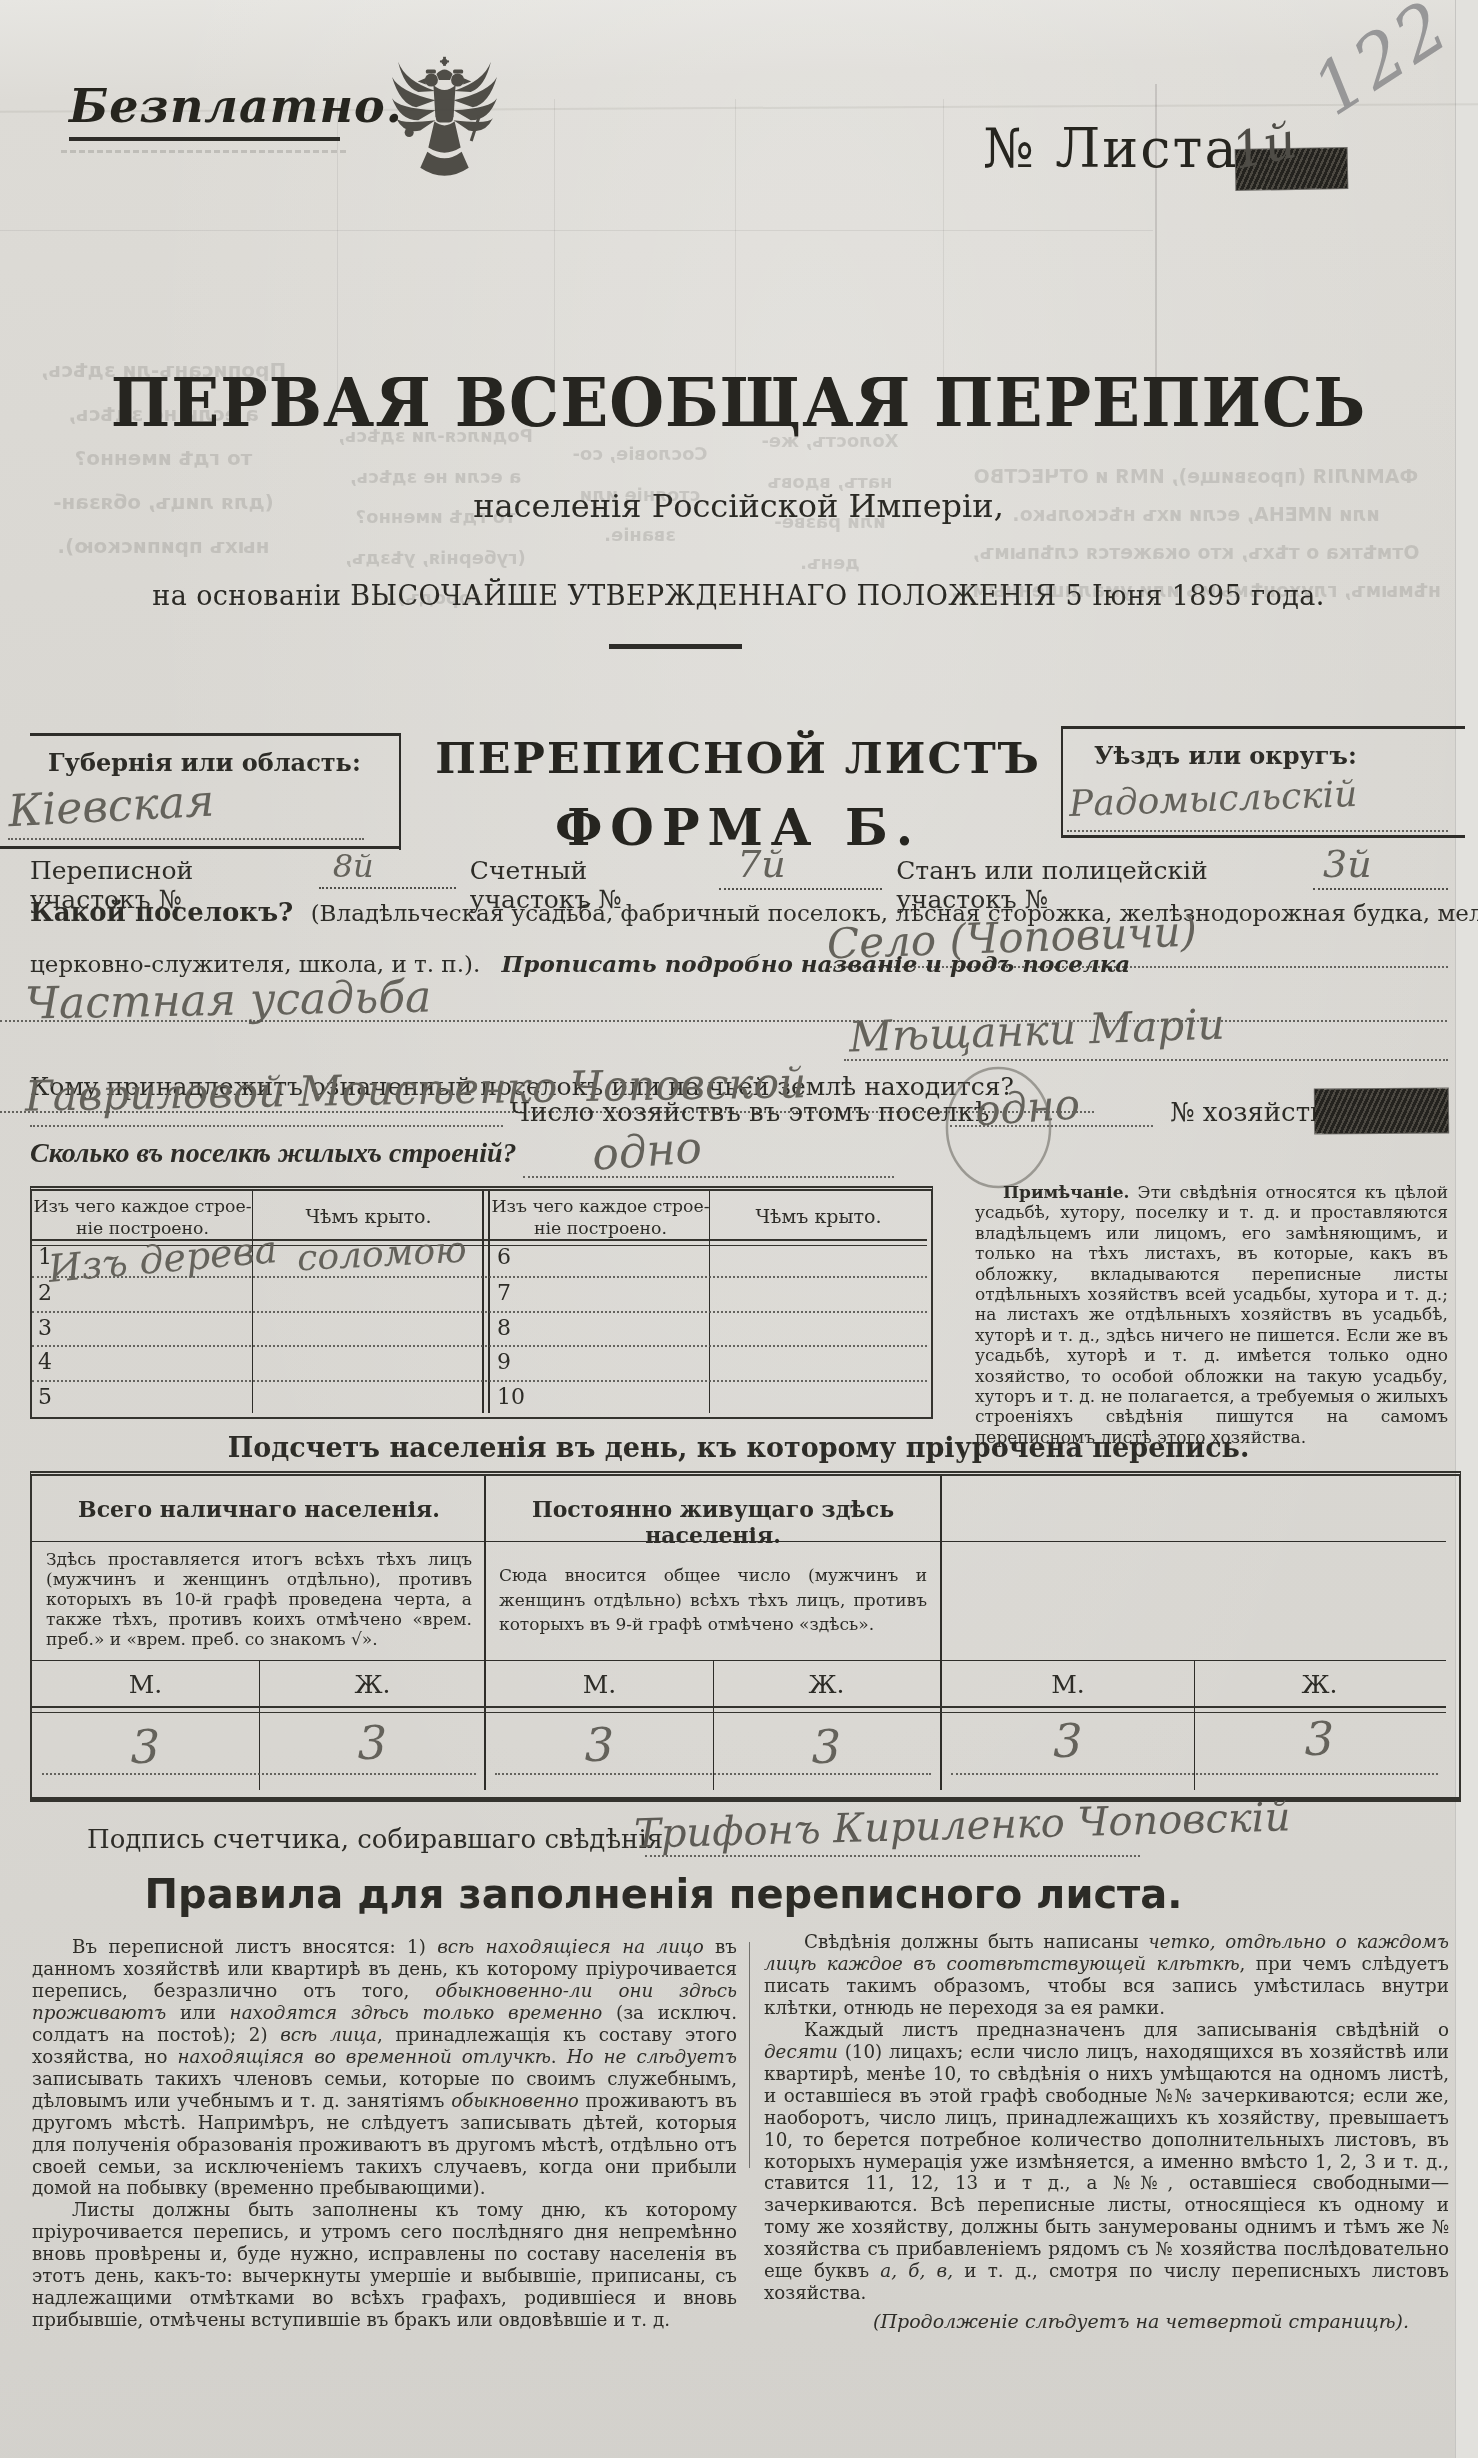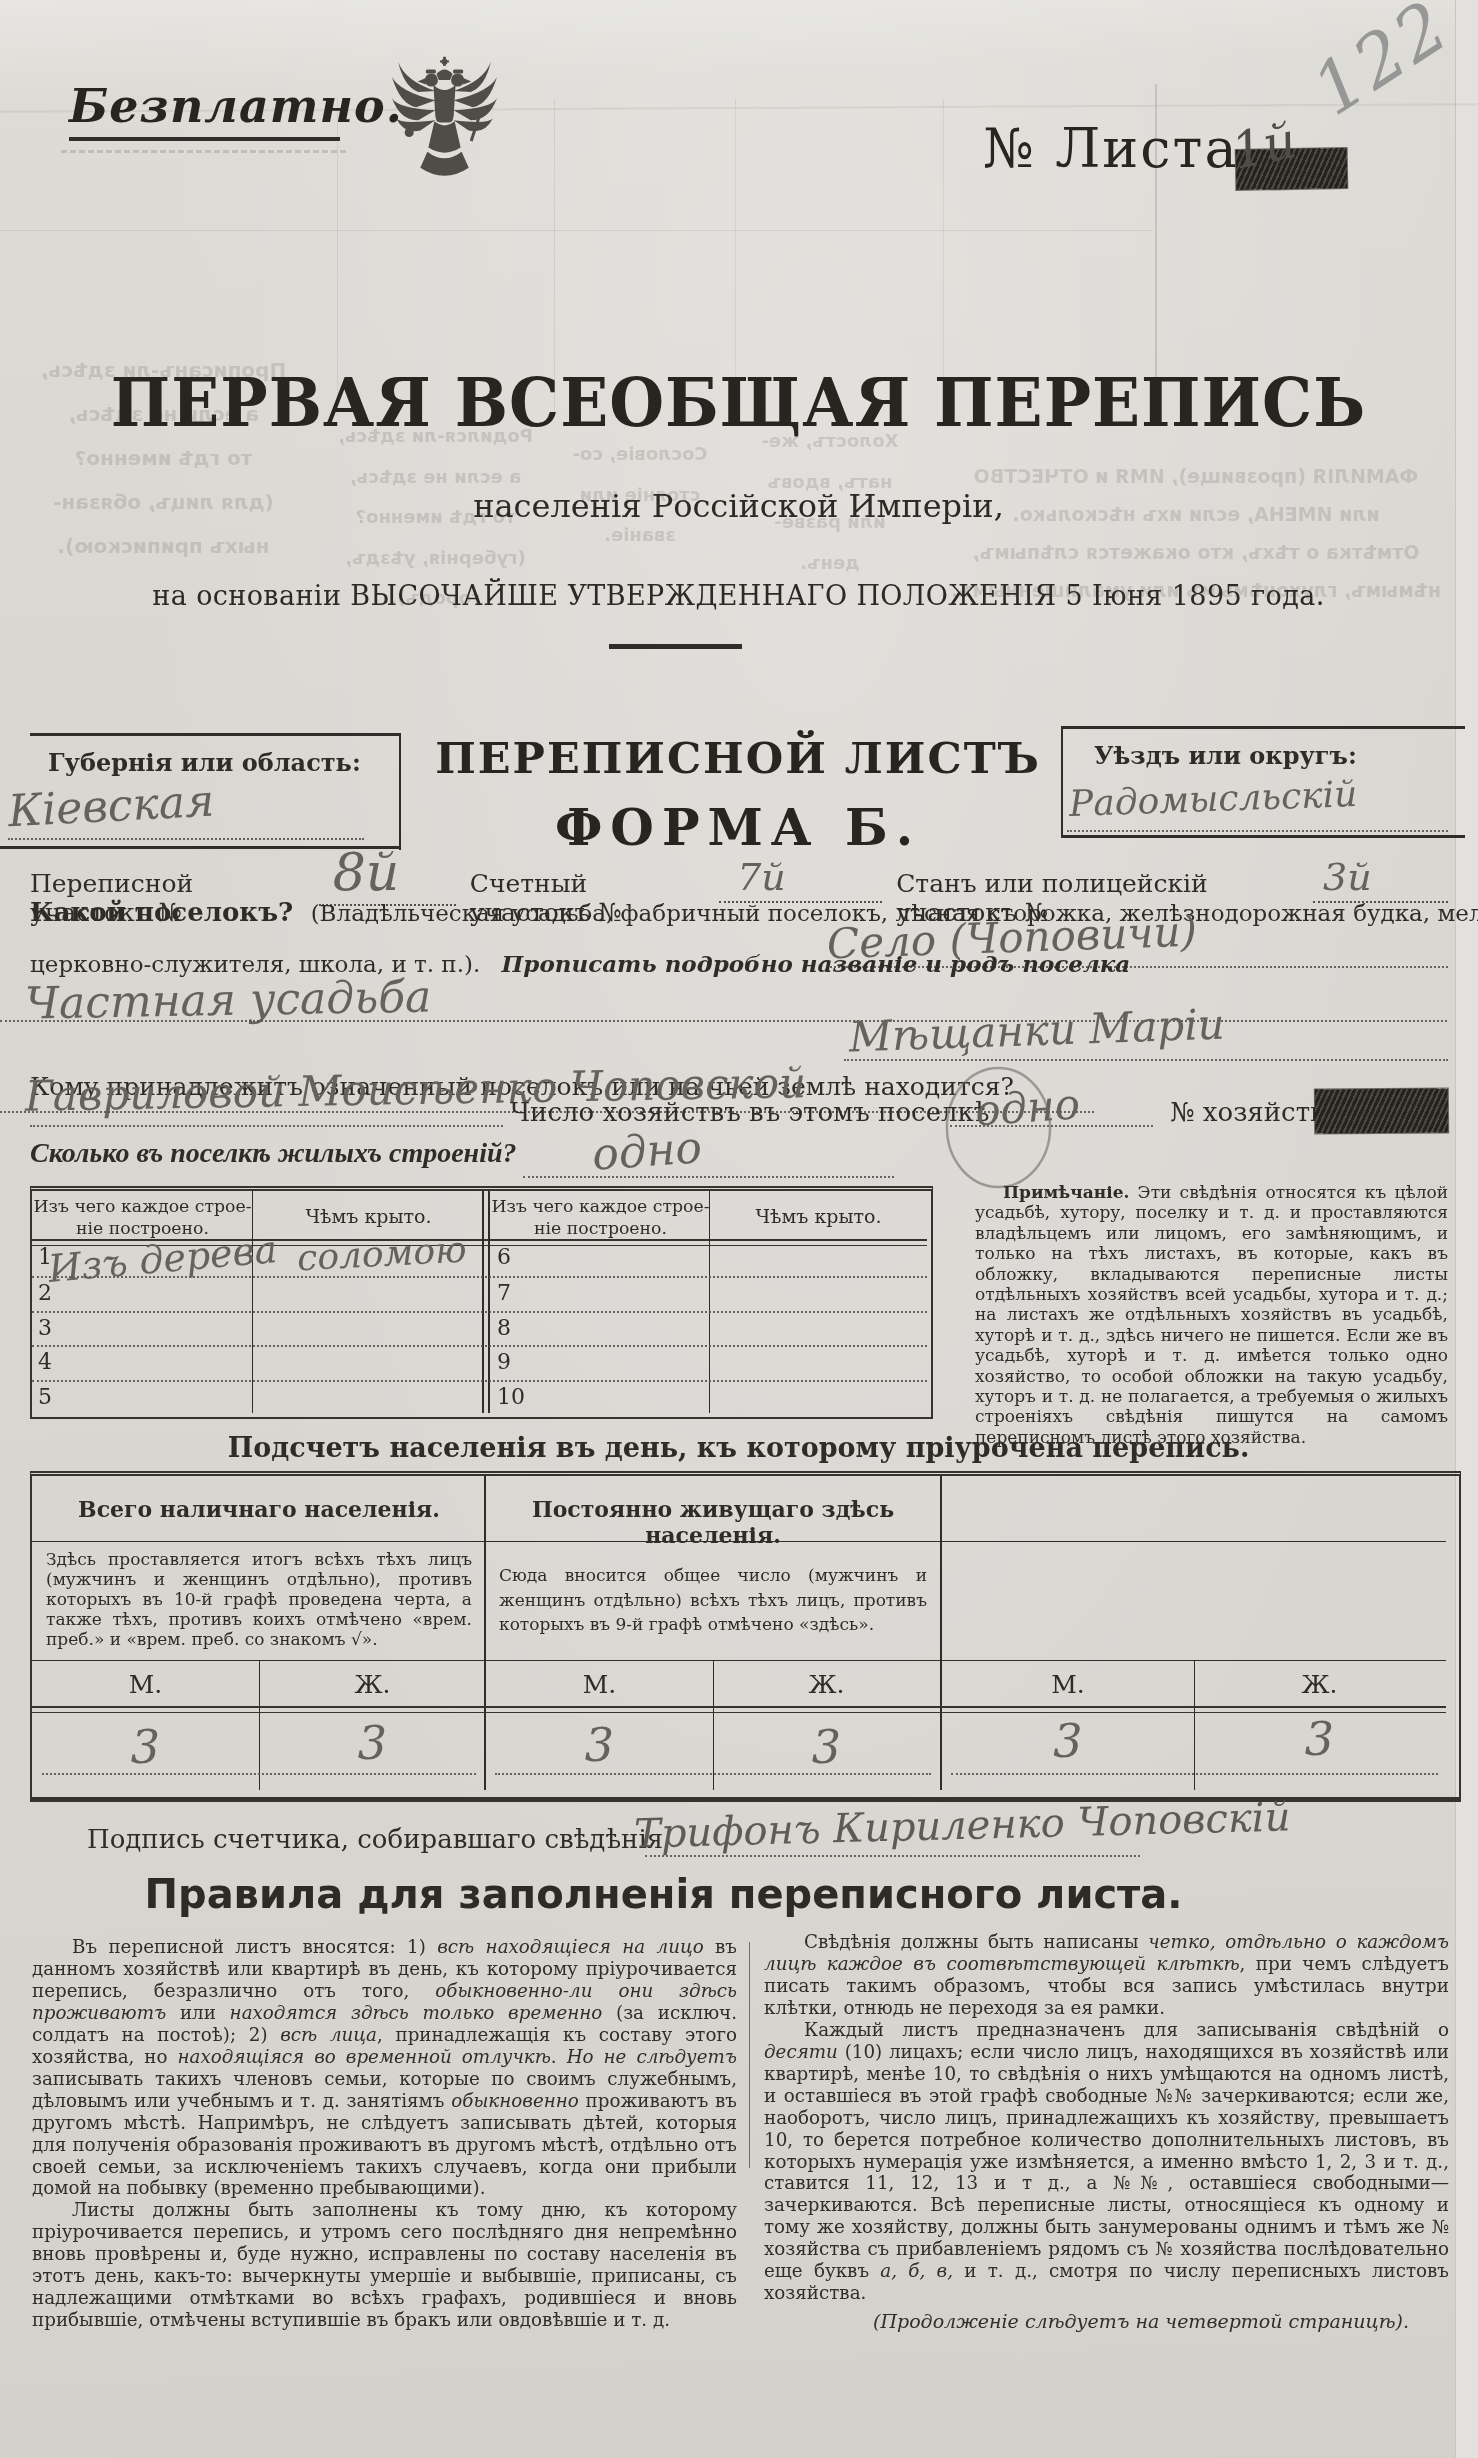--- a/index.html
+++ b/index.html
@@ -126,21 +126,21 @@
 
   <div class="solid" style="left:1061px;top:726px;width:404px;height:3px;"></div>
   <div class="solid" style="left:1061px;top:835px;width:404px;height:3px;"></div>
   <div class="solid" style="left:1061px;top:726px;width:2px;height:109px;"></div>
   <div class="abs printed" style="left:1094px;top:741px;font-size:24px;font-weight:700;">Уѣздъ или округъ:</div>
   <div class="abs hand" style="left:1069px;top:778px;font-size:36px;transform:rotate(-2deg);">Радомысльскій</div>
   <div class="dotl" style="left:1067px;top:830px;width:381px;"></div>
 
   <div class="abs" style="left:30px;top:844px;width:1418px;display:flex;align-items:baseline;font-size:25px;">
     <span class="printed">Переписной участокъ №</span>
-    <span class="hand" style="font-size:52px;min-width:117px;border-bottom:2px dotted #504f4a;margin:0 14px 0 10px;padding:0 6px 2px 14px;position:relative;top:-2px;">8й</span>
+    <span class="hand" style="font-size:32px;min-width:117px;border-bottom:2px dotted #504f4a;margin:0 14px 0 10px;padding:0 6px 2px 14px;position:relative;top:-2px;">8й</span>
     <span class="printed">Счетный участокъ №</span>
     <span class="hand" style="font-size:38px;min-width:139px;border-bottom:2px dotted #504f4a;margin:0 14px 0 10px;padding:0 6px 2px 18px;position:relative;top:-2px;">7й</span>
     <span class="printed">Станъ или полицейскій участокъ №</span>
     <span class="hand" style="font-size:38px;min-width:119px;border-bottom:2px dotted #504f4a;margin:0 0 0 10px;padding:0 6px 2px 10px;position:relative;top:-2px;">3й</span>
   </div>
 
   <div class="abs" style="left:30px;top:897px;width:1426px;font-size:23px;white-space:nowrap;">
     <span class="printed" style="font-weight:700;font-size:26px;">Какой поселокъ?</span>
     <span class="printed" style="margin-left:10px;">(Владѣльческая усадьба, фабричный поселокъ, лѣсная сторожка, желѣзнодорожная будка, мельница, усадьба священно или</span>
   </div>

